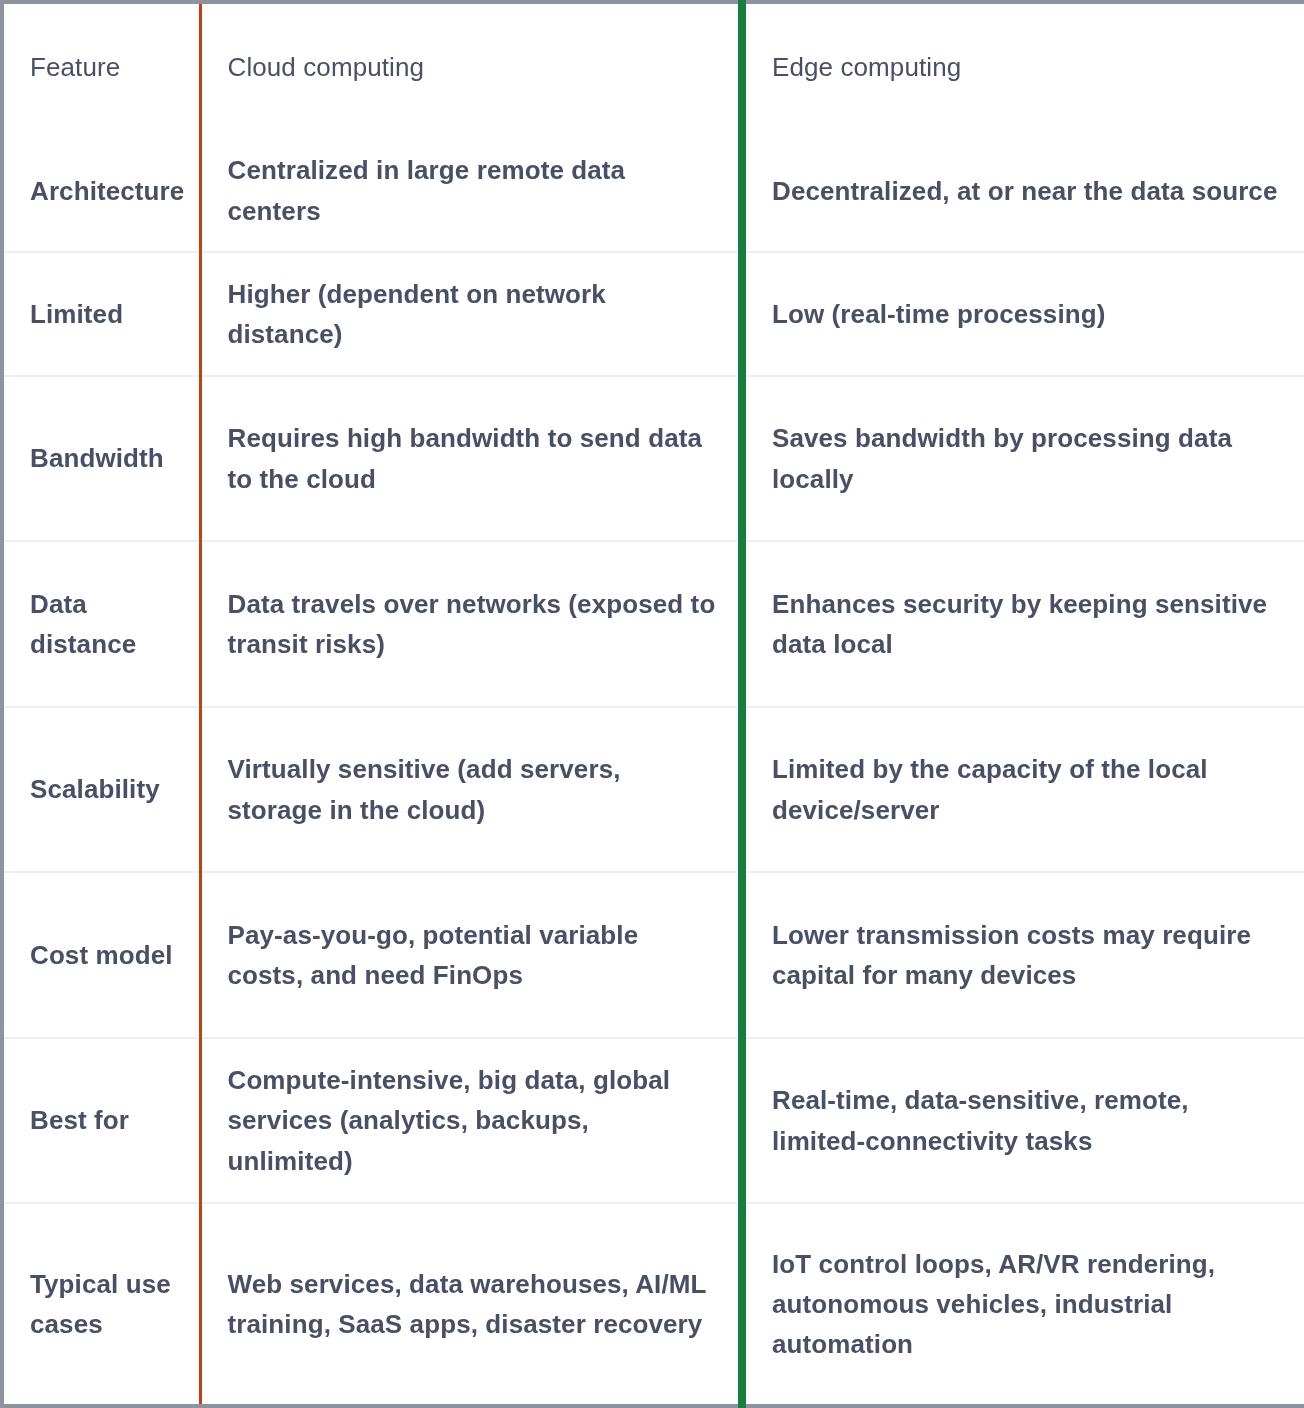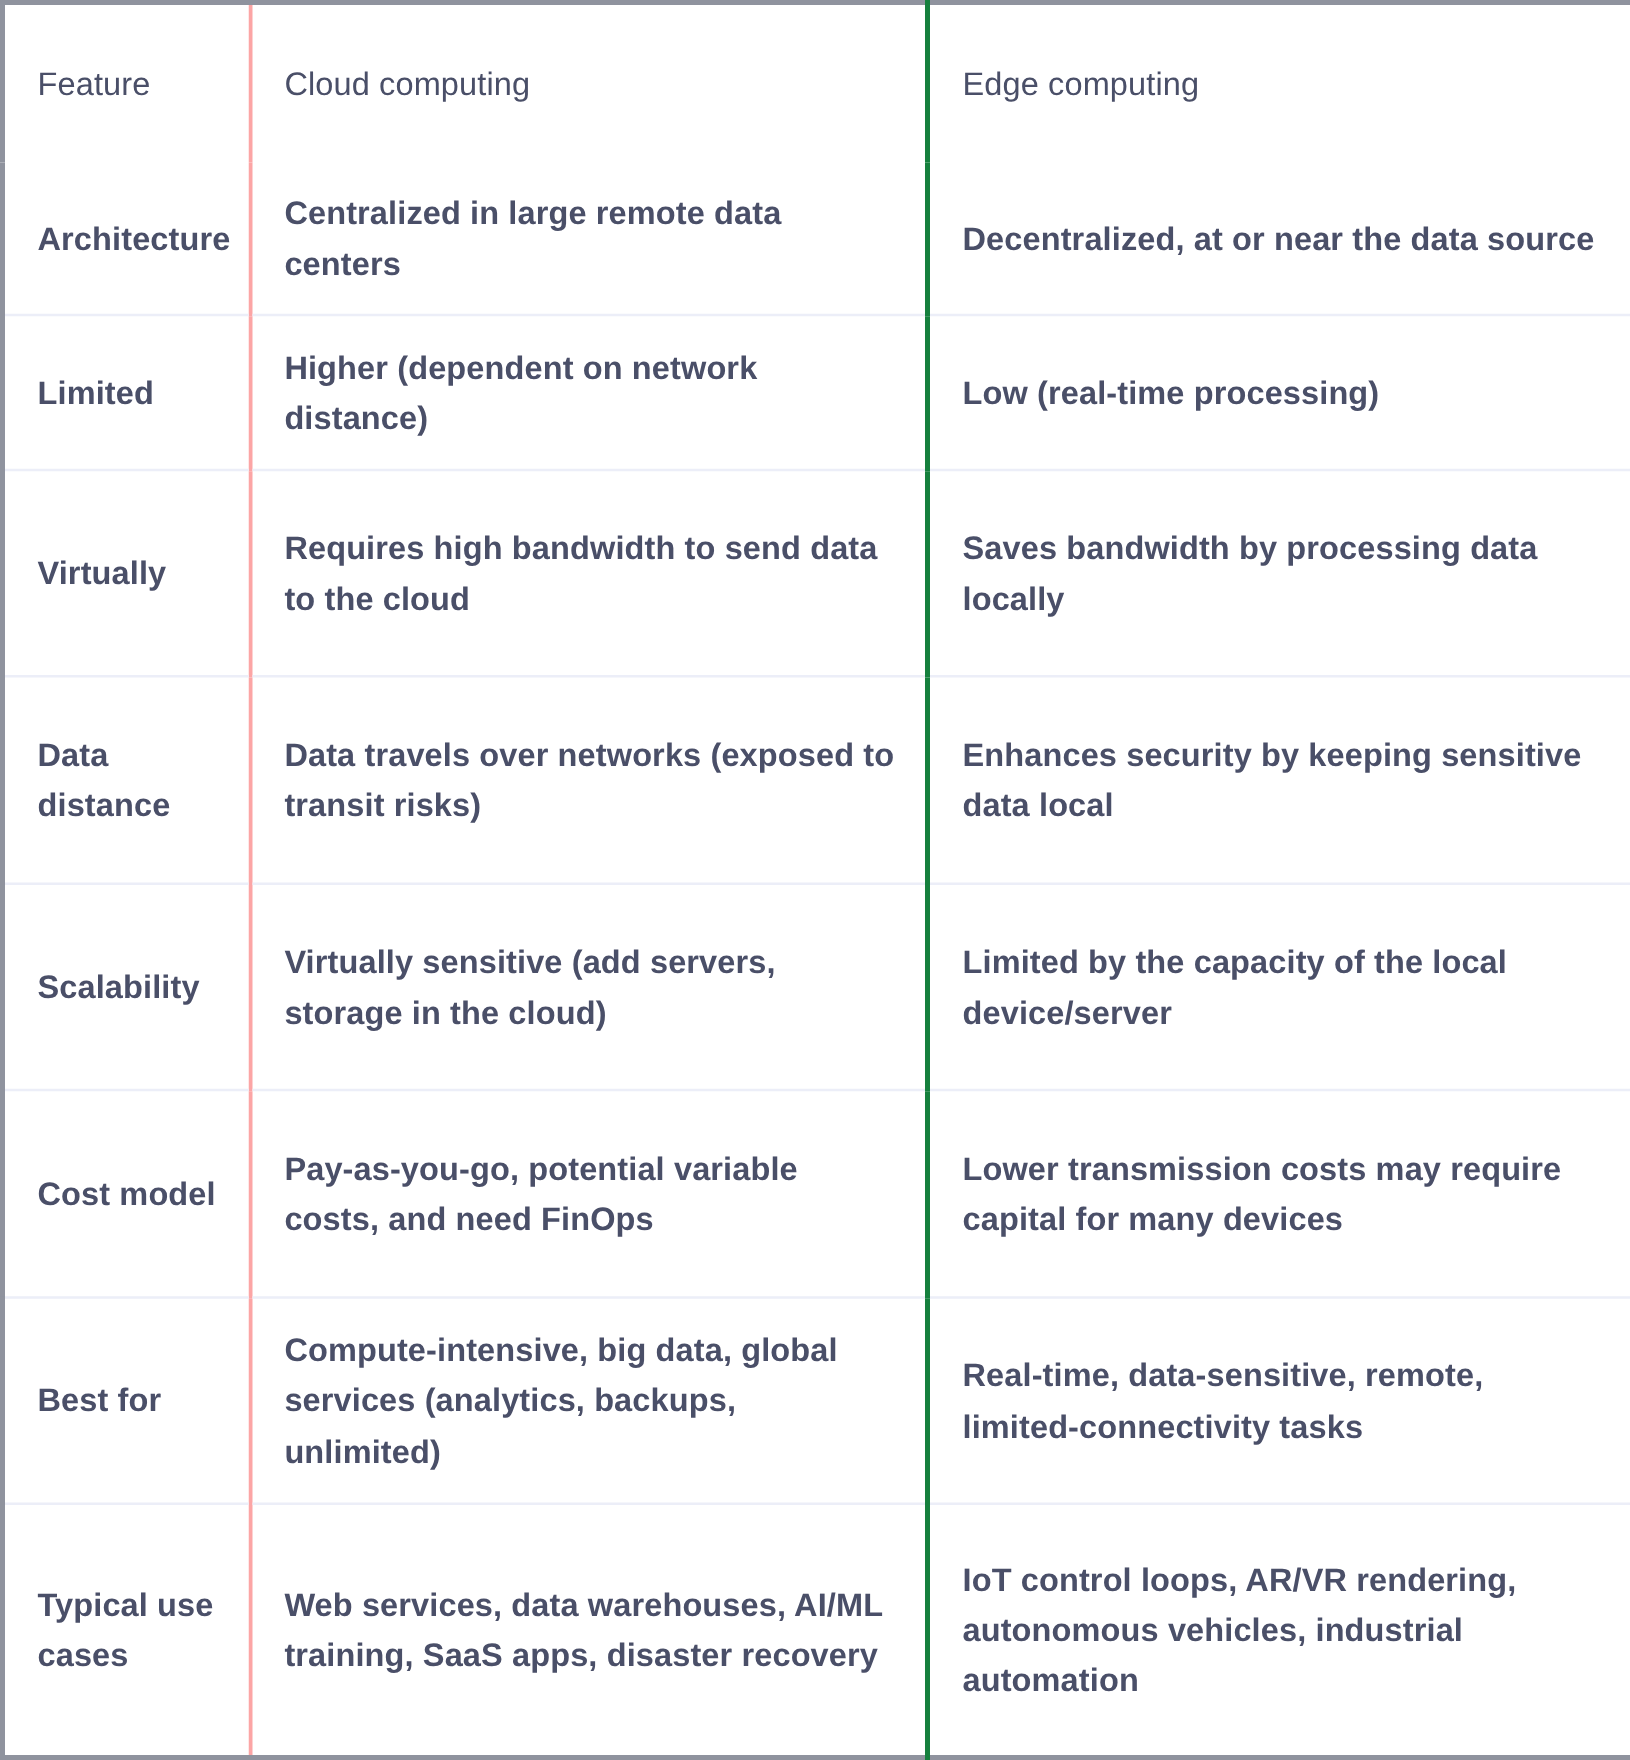--- a/index.html
+++ b/index.html
@@ -46,28 +46,28 @@
     font-size: 26px;
     font-weight: 700;
     line-height: 1.55;
     color: #4a4f68;
     letter-spacing: 0.1px;
     box-sizing: border-box;
   }
 
   
   .cell-feature {
-    border-right: 3px solid #fca5a5;
+    border-right: 3px solid #c2410c;
     padding-left: 26px;
     padding-right: 14px;
   }
 
   
   .cell-cloud {
-    border-right: 4px solid #15803d;
+    border-right: 8px solid #15803d;
     padding-left: 22px;
     padding-right: 24px;
   }
 
   
   .cell-edge {
     padding-left: 22px;
     padding-right: 26px;
   }
 
@@ -111,21 +111,21 @@
       <td class="cell-feature">Architecture</td>
       <td class="cell-cloud">Centralized in large remote data centers</td>
       <td class="cell-edge">Decentralized, at or near the data source</td>
     </tr>
     <tr class="row-3">
       <td class="cell-feature">Limited</td>
       <td class="cell-cloud">Higher (dependent on network distance)</td>
       <td class="cell-edge">Low (real-time processing)</td>
     </tr>
     <tr class="row-4">
-      <td class="cell-feature">Virtually</td>
+      <td class="cell-feature">Bandwidth</td>
       <td class="cell-cloud">Requires high bandwidth to send data to the cloud</td>
       <td class="cell-edge">Saves bandwidth by processing data locally</td>
     </tr>
     <tr class="row-5">
       <td class="cell-feature">Data distance</td>
       <td class="cell-cloud">Data travels over networks (exposed to transit risks)</td>
       <td class="cell-edge">Enhances security by keeping sensitive data local</td>
     </tr>
     <tr class="row-6">
       <td class="cell-feature">Scalability</td>

